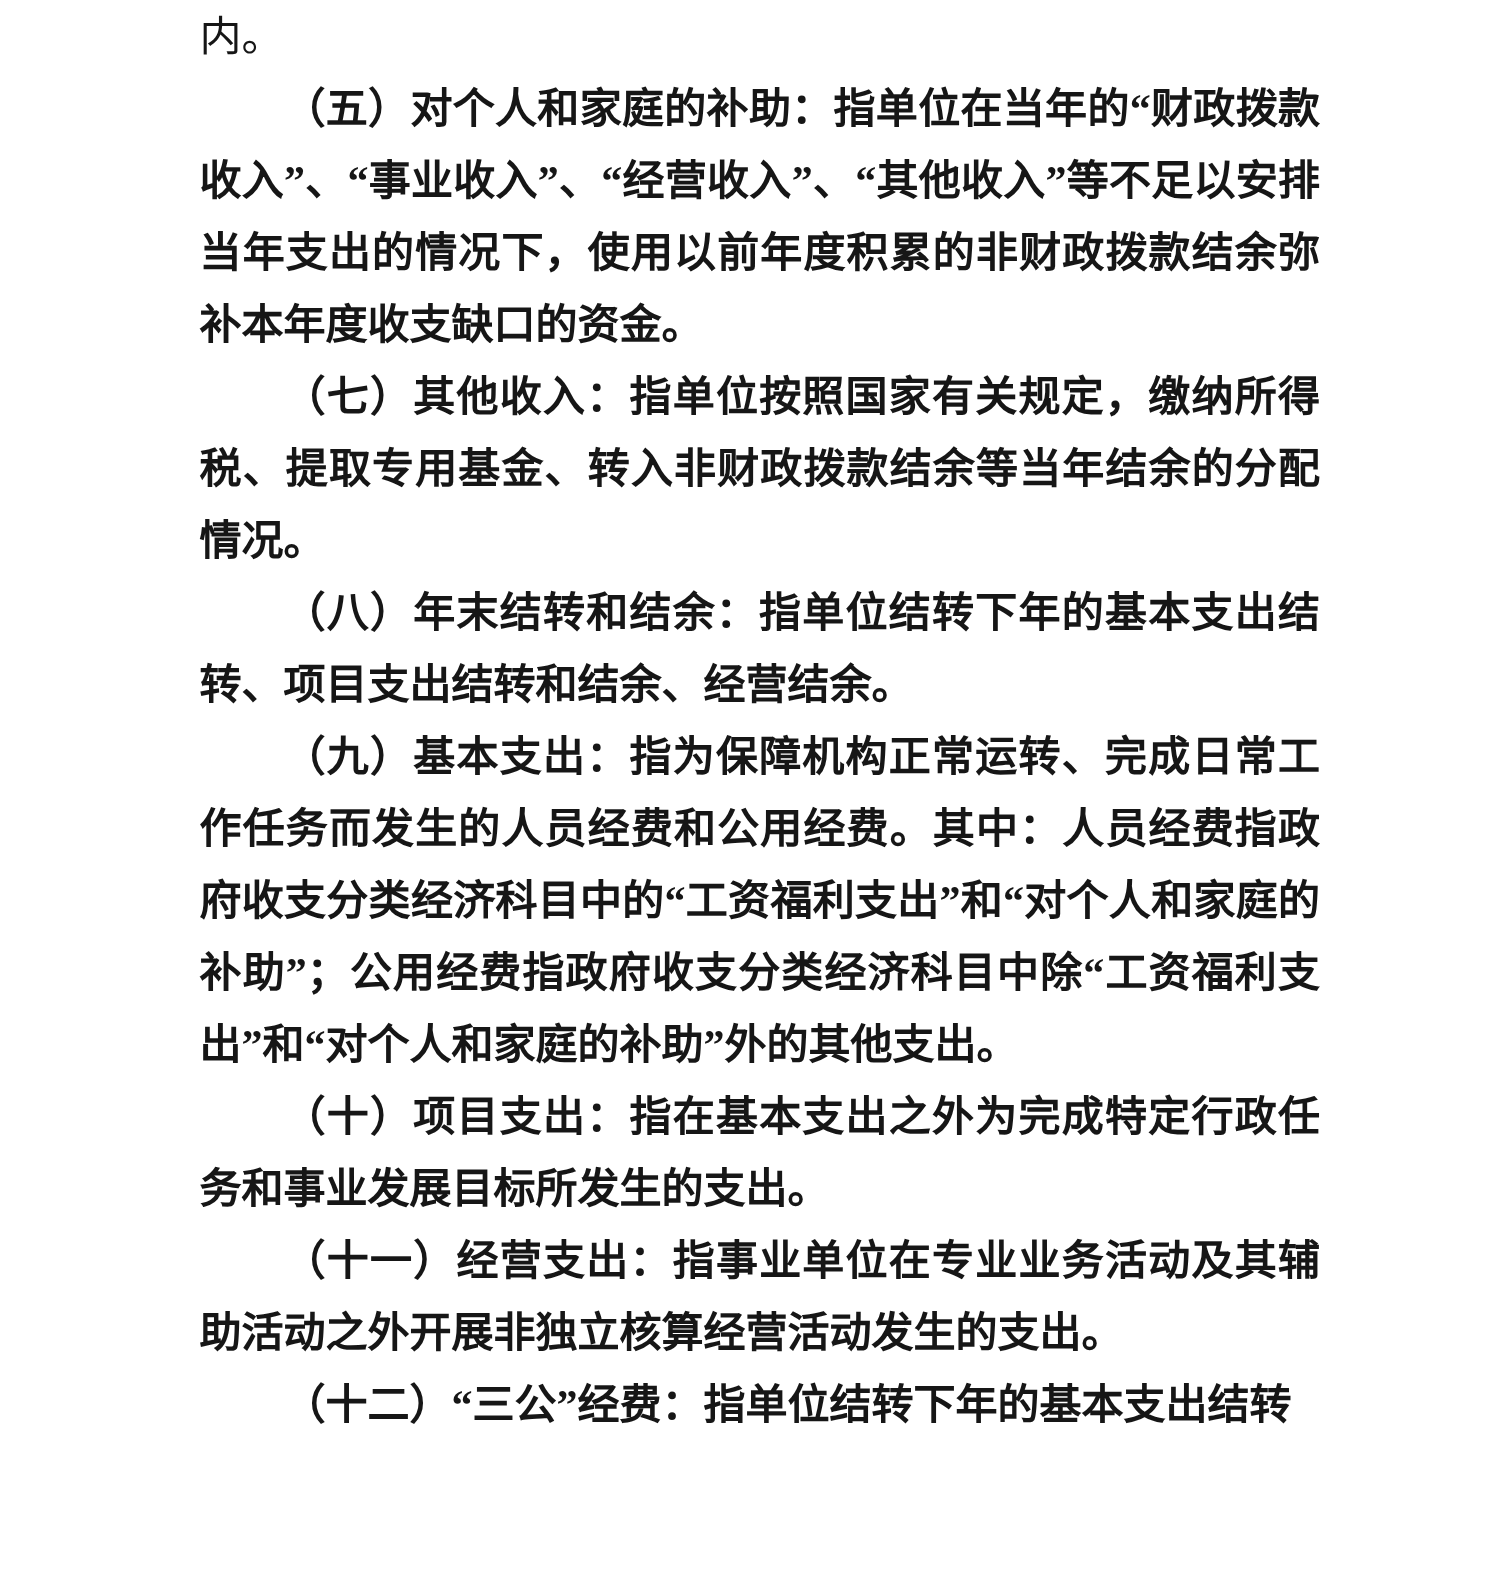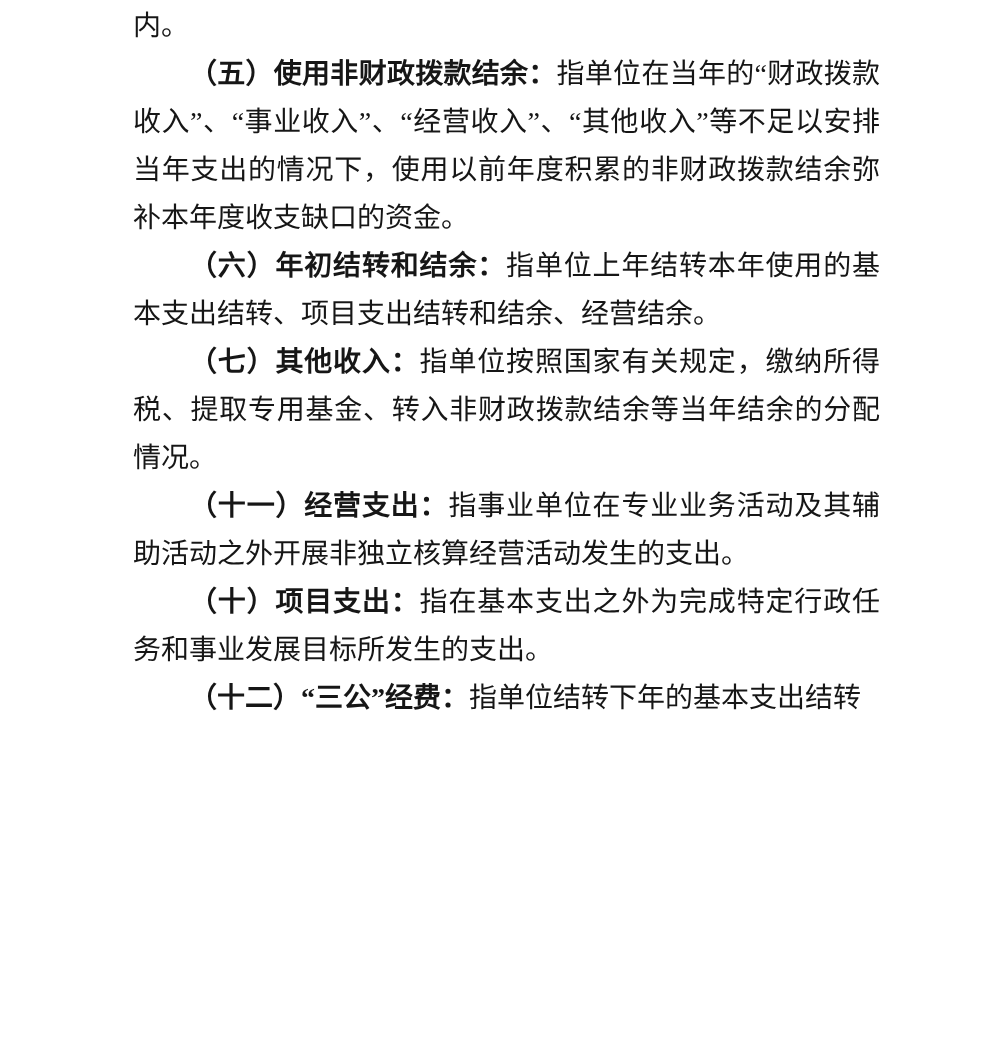--- a/index.html
+++ b/index.html
@@ -32,38 +32,39 @@
     margin: 0;
     padding: 0;
   }
   p.para.indent {
     text-indent: 2em;
   }
   .term {
     font-weight: bold;
   }
   .definition {
-    font-weight: normal;
+    font-weight: bold;
   }
 </style>
 </head>
 <body>
 
 <div class="page">
   <div class="text-block">
     <p class="para continuation">内。</p>
     <div id="paragraphs">
-  <p class="para indent"><span class="term">（五）使用非财政拨款结余：</span><span class="definition">指单位在当年的“财政拨款收入”、“事业收入”、“经营收入”、“其他收入”等不足以安排当年支出的情况下，使用以前年度积累的非财政拨款结余弥补本年度收支缺口的资金。</span></p>
+  <p class="para indent"><span class="term">（五）对个人和家庭的补助：</span><span class="definition">指单位在当年的“财政拨款收入”、“事业收入”、“经营收入”、“其他收入”等不足以安排当年支出的情况下，使用以前年度积累的非财政拨款结余弥补本年度收支缺口的资金。</span></p>
 
-  <p class="para indent"><span class="term">（六）年初结转和结余：</span><span class="definition">指单位上年结转本年使用的基本支出结转、项目支出结转和结余、经营结余。</span></p>
 
   <p class="para indent"><span class="term">（七）其他收入：</span><span class="definition">指单位按照国家有关规定，缴纳所得税、提取专用基金、转入非财政拨款结余等当年结余的分配情况。</span></p>
 
+  <p class="para indent"><span class="term">（八）年末结转和结余：</span><span class="definition">指单位结转下年的基本支出结转、项目支出结转和结余、经营结余。</span></p>
 
+  <p class="para indent"><span class="term">（九）基本支出：</span><span class="definition">指为保障机构正常运转、完成日常工作任务而发生的人员经费和公用经费。其中：人员经费指政府收支分类经济科目中的“工资福利支出”和“对个人和家庭的补助”；公用经费指政府收支分类经济科目中除“工资福利支出”和“对个人和家庭的补助”外的其他支出。</span></p>
+
+  <p class="para indent"><span class="term">（十）项目支出：</span><span class="definition">指在基本支出之外为完成特定行政任务和事业发展目标所发生的支出。</span></p>
 
   <p class="para indent"><span class="term">（十一）经营支出：</span><span class="definition">指事业单位在专业业务活动及其辅助活动之外开展非独立核算经营活动发生的支出。</span></p>
-
-  <p class="para indent"><span class="term">（十）项目支出：</span><span class="definition">指在基本支出之外为完成特定行政任务和事业发展目标所发生的支出。</span></p>
 
   <p class="para indent"><span class="term">（十二）“三公”经费：</span><span class="definition">指单位结转下年的基本支出结转</span></p>
 </div>
   </div>
 </div>
 
 </body></html>

